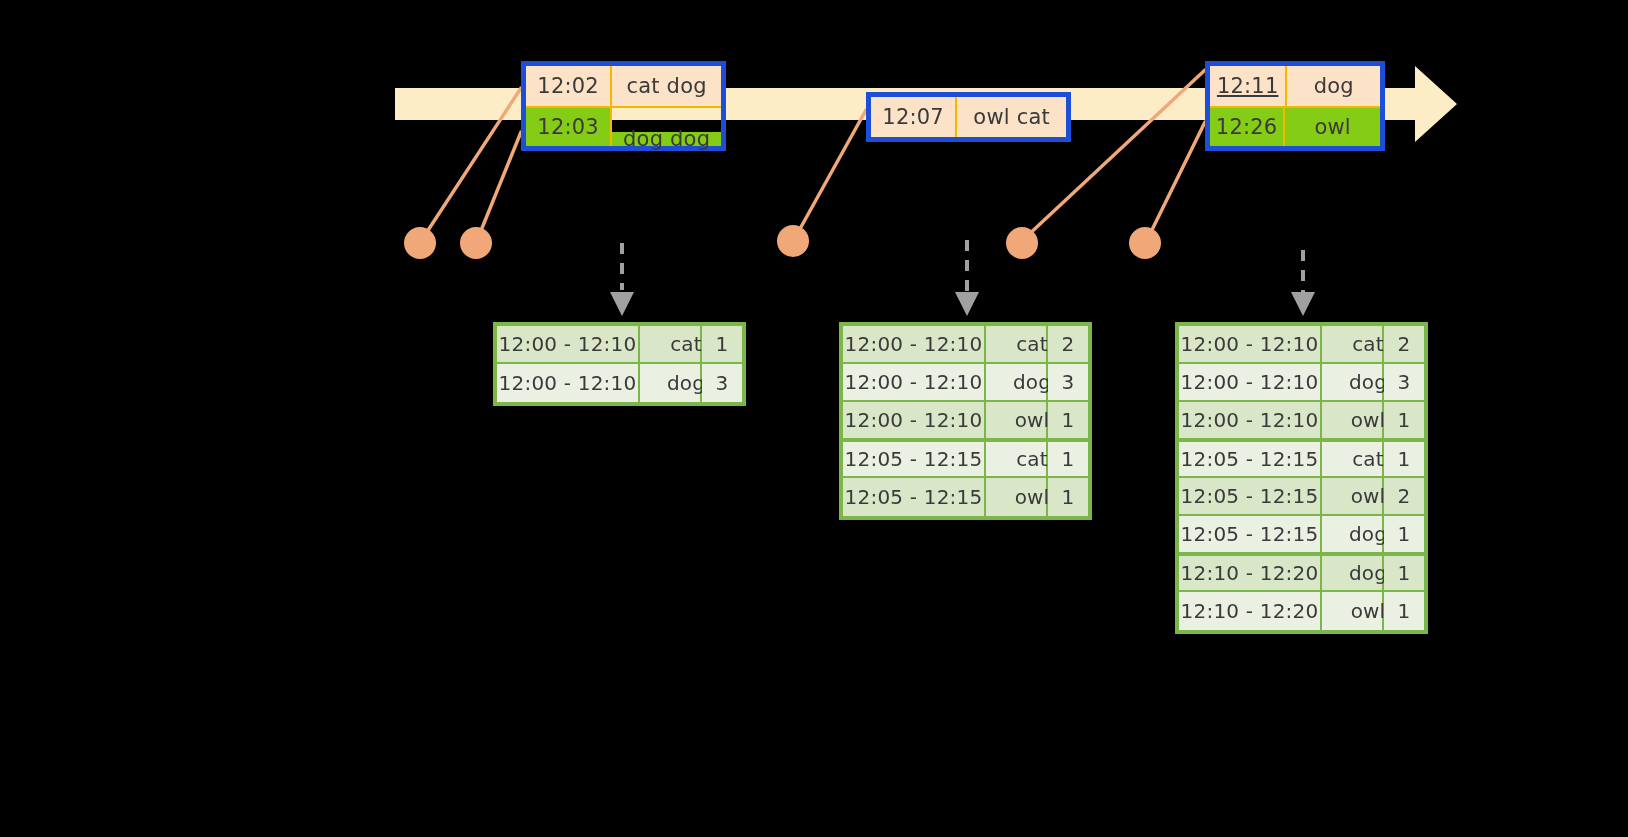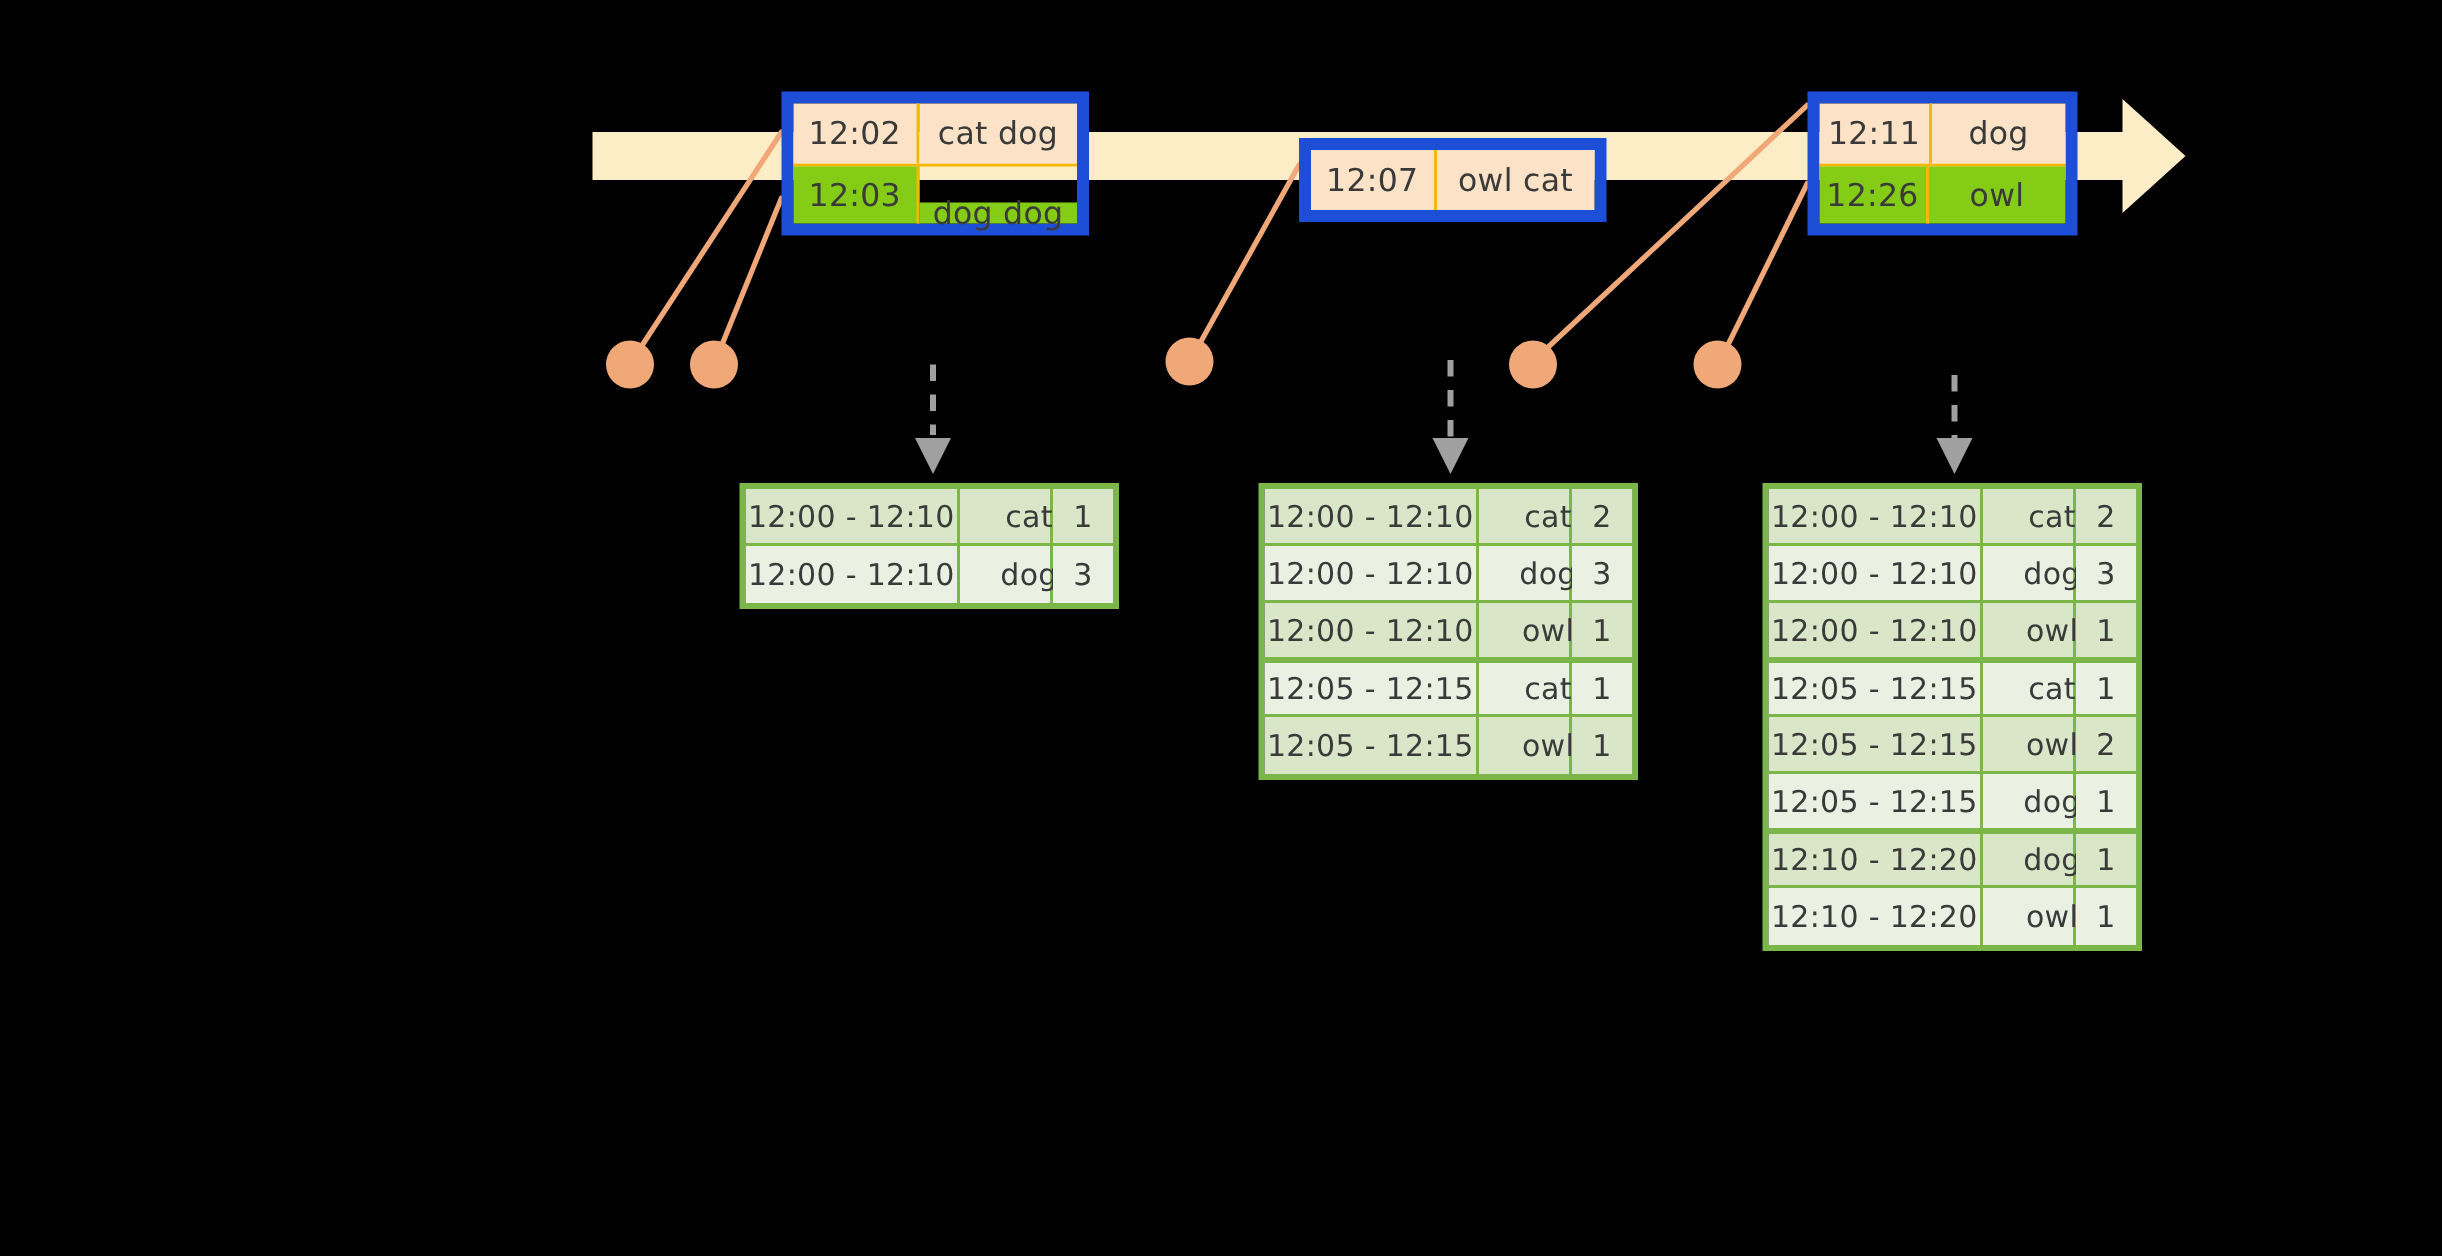--- a/index.html
+++ b/index.html
@@ -25,21 +25,21 @@
     position: absolute;
     left: 0; top: 0;
     width: 1628px;
     height: 837px;
     pointer-events: none;
   }
 
   
   .event-group {
     position: absolute;
-    border: 8px solid #1d4ed8;
+    border: 5px solid #1d4ed8;
     box-sizing: border-box;
     z-index: 5;
   }
   .event-row {
     display: flex;
     height: 40px;
     box-sizing: border-box;
   }
   .event-row + .event-row {
     border-top: 2px solid #F5B800;
@@ -148,21 +148,21 @@
 
   <div class="event-group" id="event-group-2" style="left:866px; top:92px; width:205px;">
     <div class="event-row row-a">
       <div class="ev-time" style="width:88px;">12:07</div>
       <div class="ev-words" style="width:111px;">owl cat</div>
     </div>
   </div>
 
   <div class="event-group" id="event-group-3" style="left:1205px; top:61px; width:180px;">
     <div class="event-row row-a">
-      <div class="ev-time" style="width:81px;">12:11</div>
+      <div class="ev-time" style="width:81px;text-decoration:underline;">12:11</div>
       <div class="ev-words" style="width:97px;">dog</div>
     </div>
     <div class="event-row row-b">
       <div class="ev-time" style="width:77px;">12:26</div>
       <div class="ev-words" style="width:97px;">owl</div>
     </div>
   </div>
 
   <div class="result-table t1" id="result-table-1" style="left:493px; top:322px;">
       <div class="rt-row shade-a">

